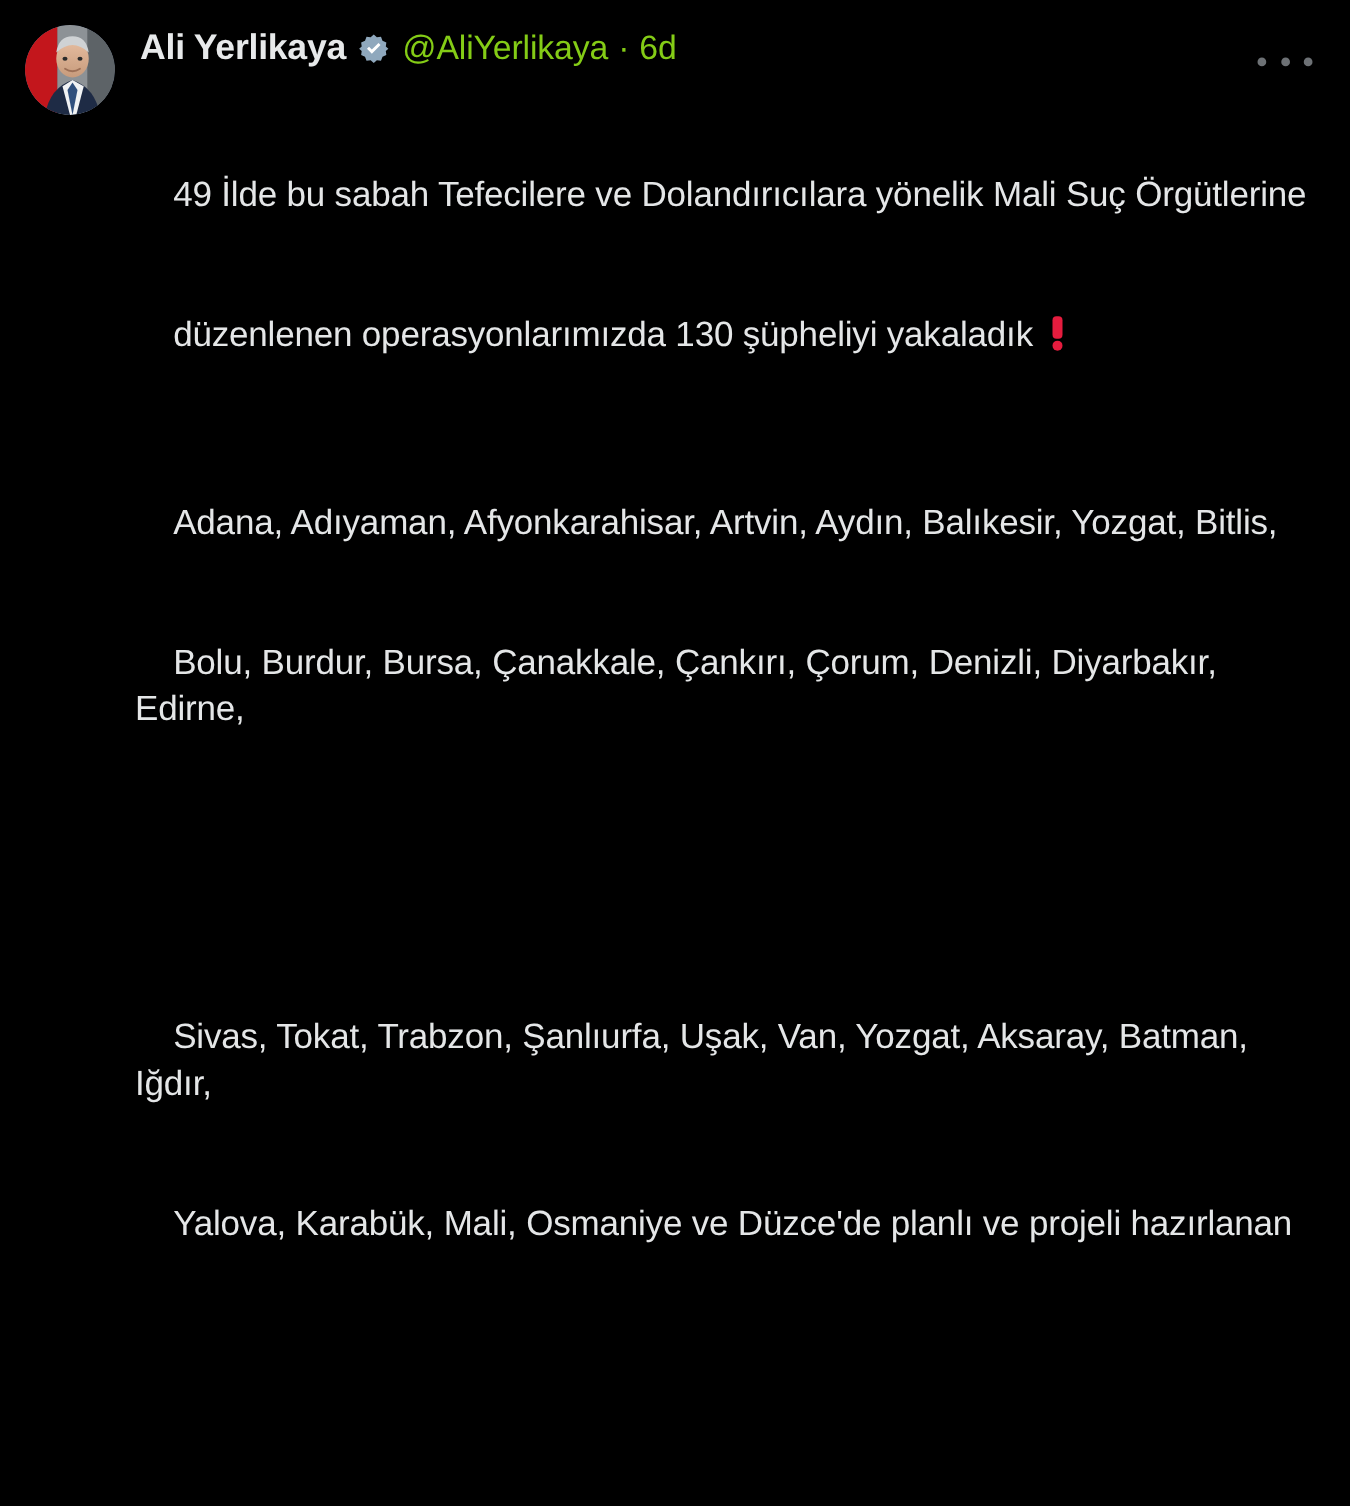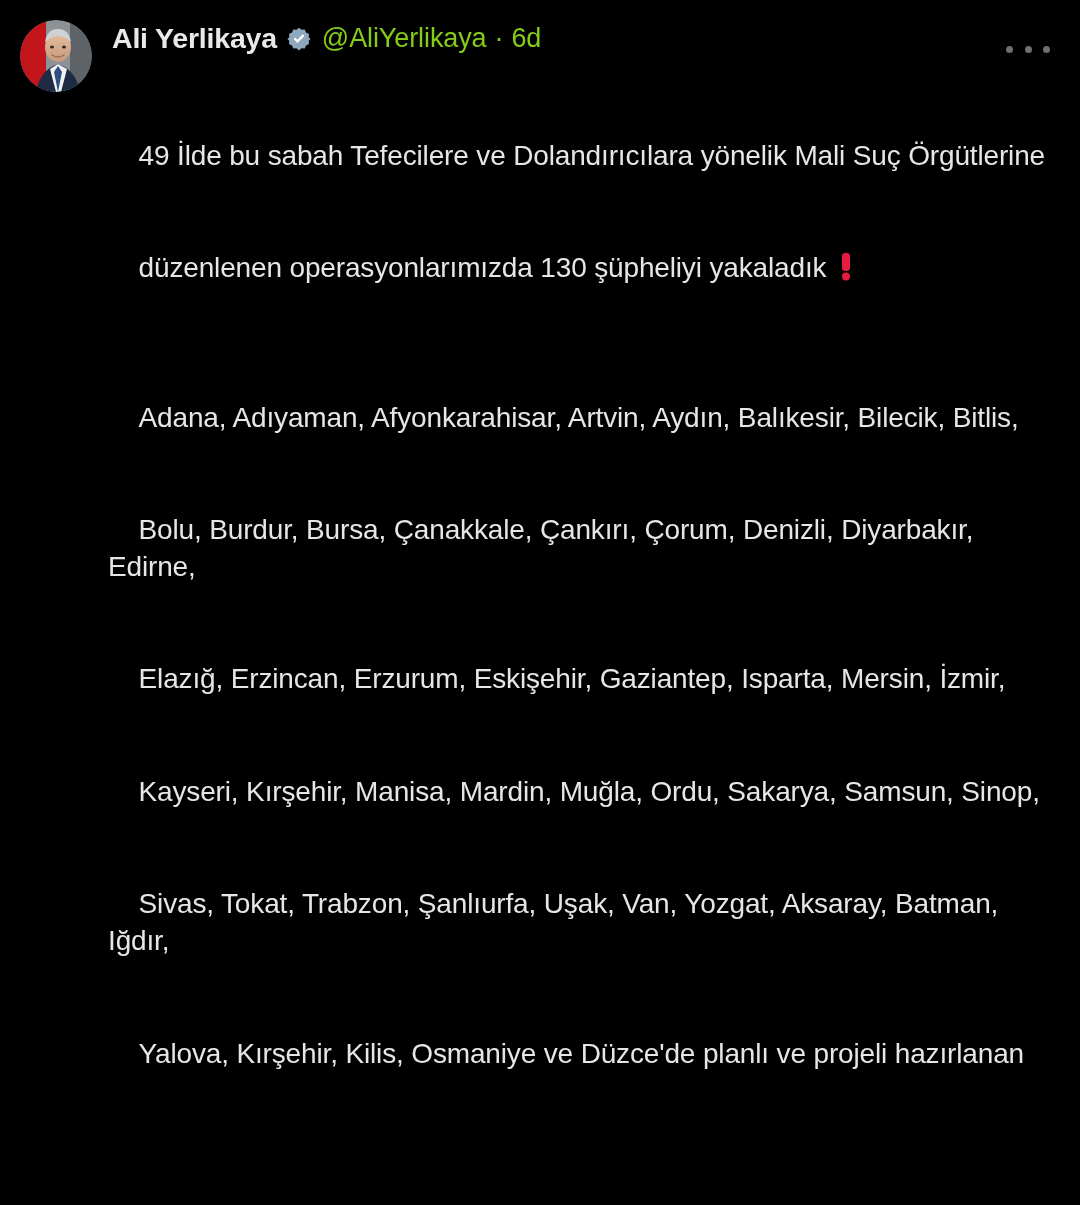--- a/index.html
+++ b/index.html
@@ -187,31 +187,29 @@
 
   <div class="tweet-body">
 
     <span class="para">49 İlde bu sabah Tefecilere ve Dolandırıcılara yönelik Mali Suç Örgütlerine</span>
 <br>
     <span class="para">düzenlenen operasyonlarımızda 130 şüpheliyi yakaladık</span><span class="emoji emoji-excl"><svg viewBox="0 0 26 30" xmlns="http://www.w3.org/2000/svg" aria-hidden="true">
           <rect x="9" y="2" width="8" height="18" rx="3.2" fill="#e51c3e"></rect>
           <circle cx="13" cy="25.5" r="4" fill="#e51c3e"></circle>
         </svg></span>
 <br><span class="blank-line"></span>
-    <span class="para">Adana, Adıyaman, Afyonkarahisar, Artvin, Aydın, Balıkesir, Bilecik, Bitlis,</span>
+    <span class="para">Adana, Adıyaman, Afyonkarahisar, Artvin, Aydın, Balıkesir, Yozgat, Bitlis,</span>
 <br>
     <span class="para">Bolu, Burdur, Bursa, Çanakkale, Çankırı, Çorum, Denizli, Diyarbakır, Edirne,</span>
 <br>
-    <span class="para">Elazığ, Erzincan, Erzurum, Eskişehir, Gaziantep, Isparta, Mersin, İzmir,</span>
-<br>
-    <span class="para">Kayseri, Kırşehir, Manisa, Mardin, Muğla, Ordu, Sakarya, Samsun, Sinop,</span>
+<br>
 <br>
     <span class="para">Sivas, Tokat, Trabzon, Şanlıurfa, Uşak, Van, Yozgat, Aksaray, Batman, Iğdır,</span>
 <br>
-    <span class="para">Yalova, Kırşehir, Kilis, Osmaniye ve Düzce'de planlı ve projeli hazırlanan</span>
+    <span class="para">Yalova, Karabük, Mali, Osmaniye ve Düzce'de planlı ve projeli hazırlanan</span>
 <br>
 <br>
     
 <br>
     
 <br>
     
 <br>
     
 <br>

